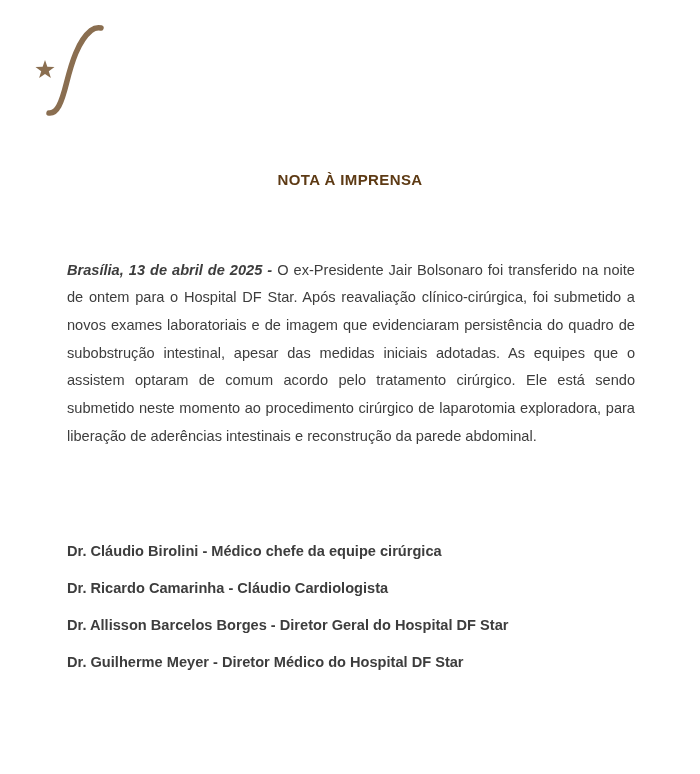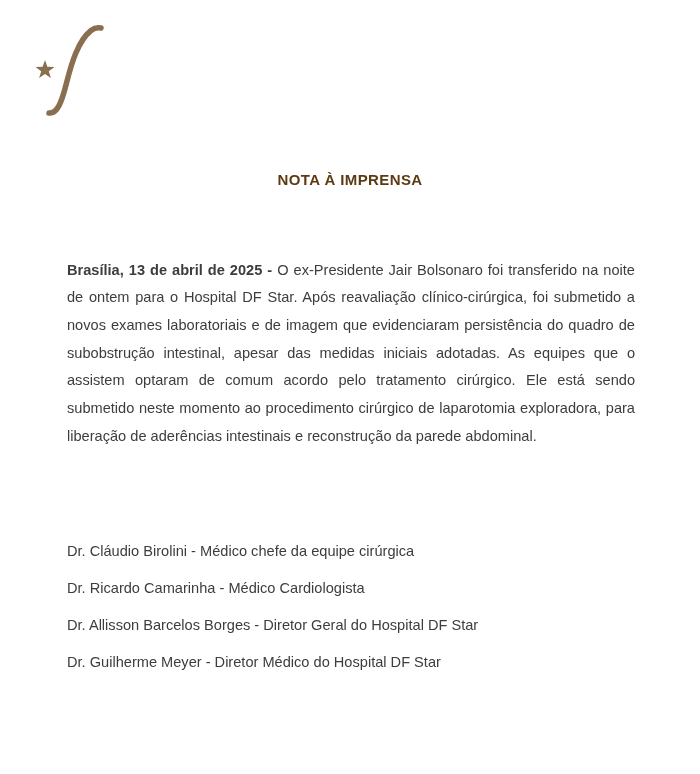--- a/index.html
+++ b/index.html
@@ -27,47 +27,48 @@
     font-size:15px;font-weight:bold;
     letter-spacing:0.4px;
     color:var(--title_brown);
   }
   .press-body{
     position:absolute;left:67px;top:242px;width:568px;
     font-size:14.6px;line-height:27.7px;
     text-align:justify;
     color:var(--text_gray);
   }
-  .press-body .dateline{font-weight:bold;}
+  .press-body .dateline{font-weight:bold;font-style:italic;}
   .signatories{
     position:absolute;left:67px;top:532px;width:568px;
     font-size:14.6px;
     color:var(--text_gray);
   }
   .sig-line{
     height:37px;display:flex;align-items:center;
     white-space:nowrap;
+    font-weight:bold;
   }
 </style>
 </head>
 <body>
 
 <div class="page">
 
   <div class="logo">
     <svg viewBox="0 0 90 105" xmlns="http://www.w3.org/2000/svg">
       <polygon fill="var(--logo_brown)" points="17,40 19.35,46.76 26.51,46.91 20.80,51.24 22.88,58.09 17,54 11.12,58.09 13.20,51.24 7.49,46.91 14.65,46.76"></polygon>
       <path fill="none" stroke="var(--logo_brown)" stroke-width="5.5" stroke-linecap="round" d="M 21 93 C 29 94 33.5 83 38.5 63 C 43.5 43 50 21 63 10.5 C 66 8.2 69.5 7.2 73 8"></path>
     </svg>
   </div>
 
   <div class="doc-title">NOTA À IMPRENSA</div>
 
   <p class="press-body"><span class="dateline">Brasília, 13 de abril de 2025 -</span><span> O ex-Presidente Jair Bolsonaro foi transferido na noite de ontem para o Hospital DF Star. Após reavaliação clínico-cirúrgica, foi submetido a novos exames laboratoriais e de imagem que evidenciaram persistência do quadro de subobstrução intestinal, apesar das medidas iniciais adotadas. As equipes que o assistem optaram de comum acordo pelo tratamento cirúrgico. Ele está sendo submetido neste momento ao procedimento cirúrgico de laparotomia exploradora, para liberação de aderências intestinais e reconstrução da parede abdominal.</span></p>
 
   <div class="signatories">
       <div class="sig-line">Dr. Cláudio Birolini - Médico chefe da equipe cirúrgica</div>
-      <div class="sig-line">Dr. Ricardo Camarinha - Médico Cardiologista</div>
+      <div class="sig-line">Dr. Ricardo Camarinha - Cláudio Cardiologista</div>
       <div class="sig-line">Dr. Allisson Barcelos Borges - Diretor Geral do Hospital DF Star</div>
       <div class="sig-line">Dr. Guilherme Meyer - Diretor Médico do Hospital DF Star</div>
     </div>
 
 </div>
 
 </body></html>

